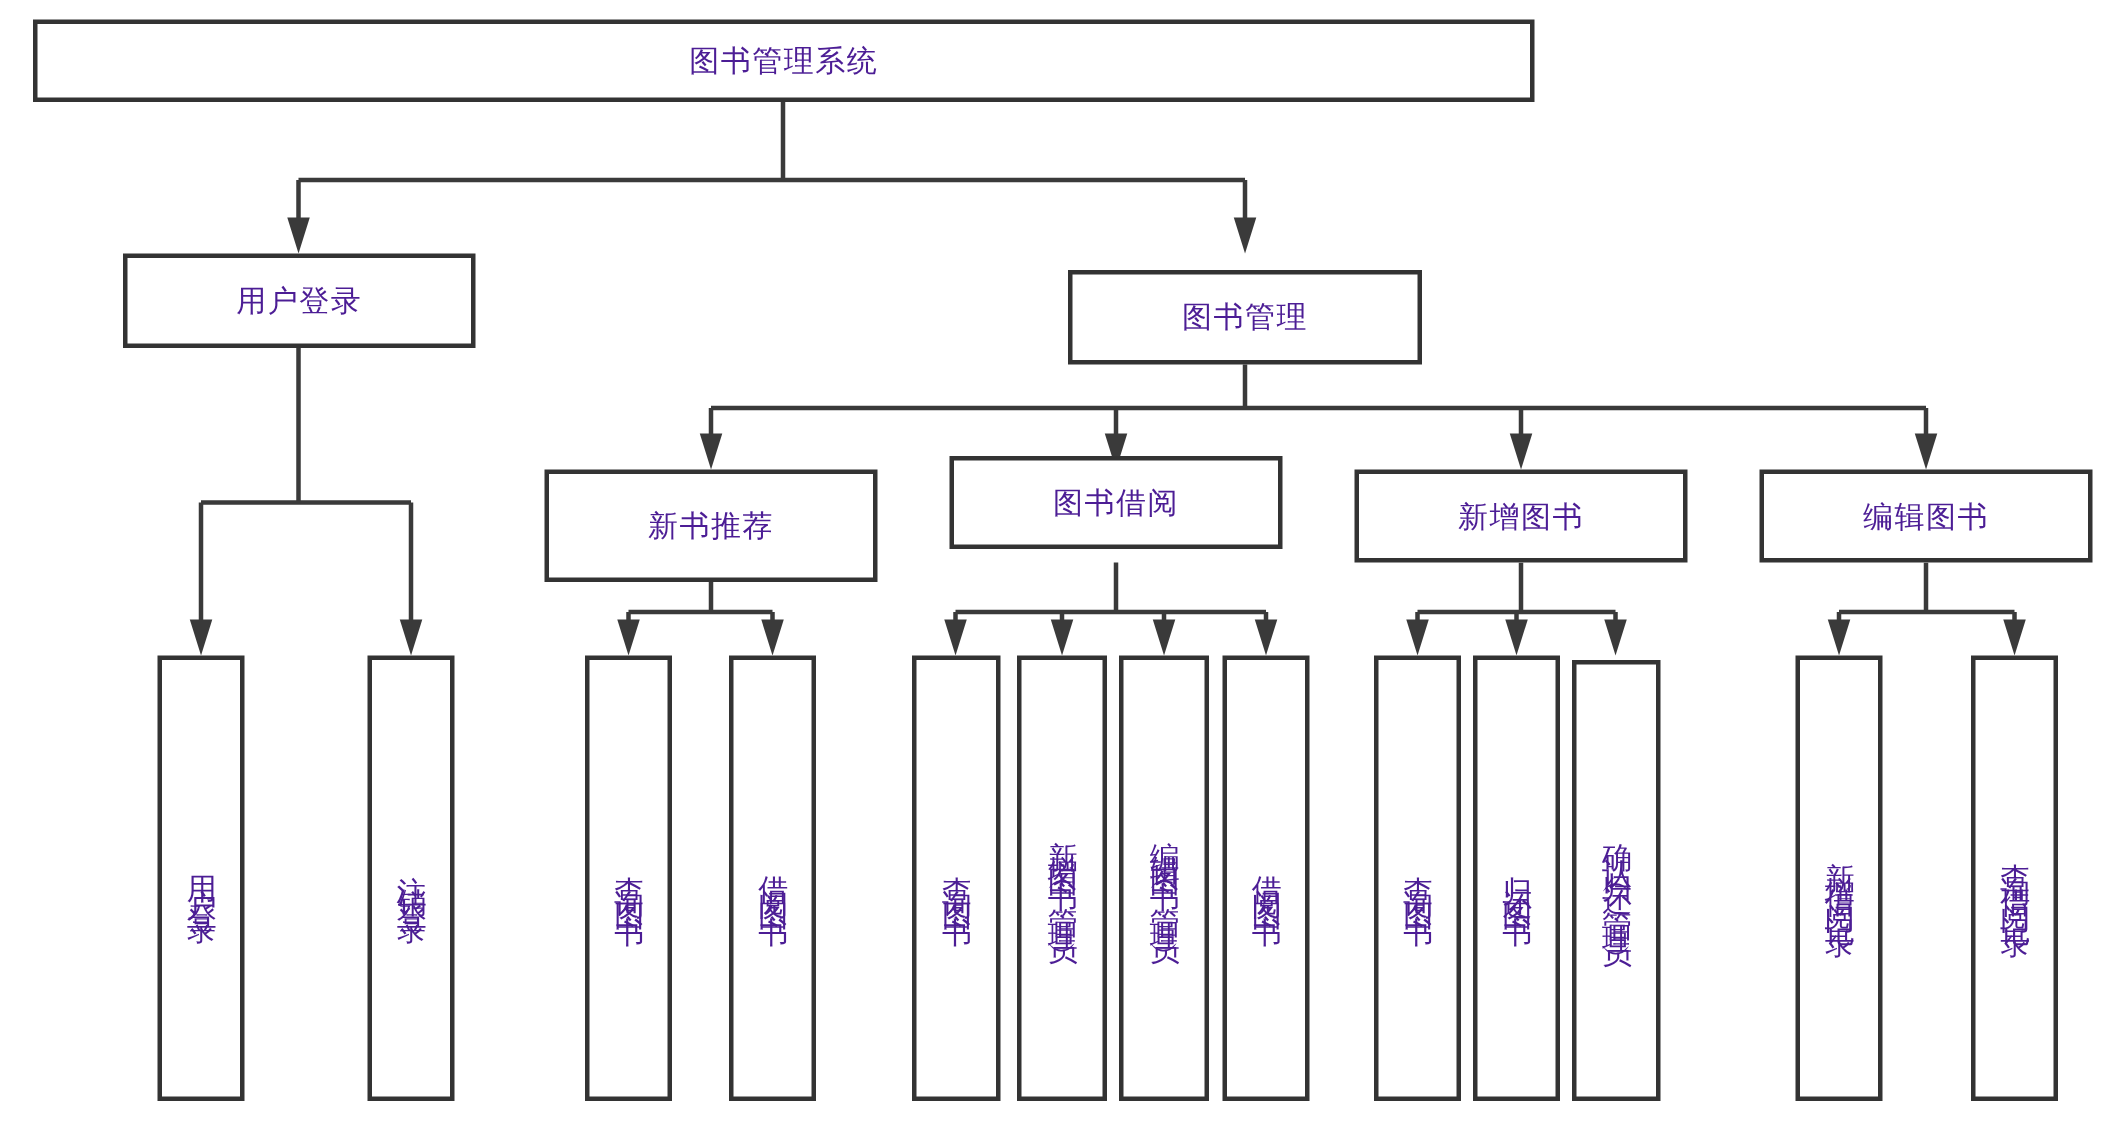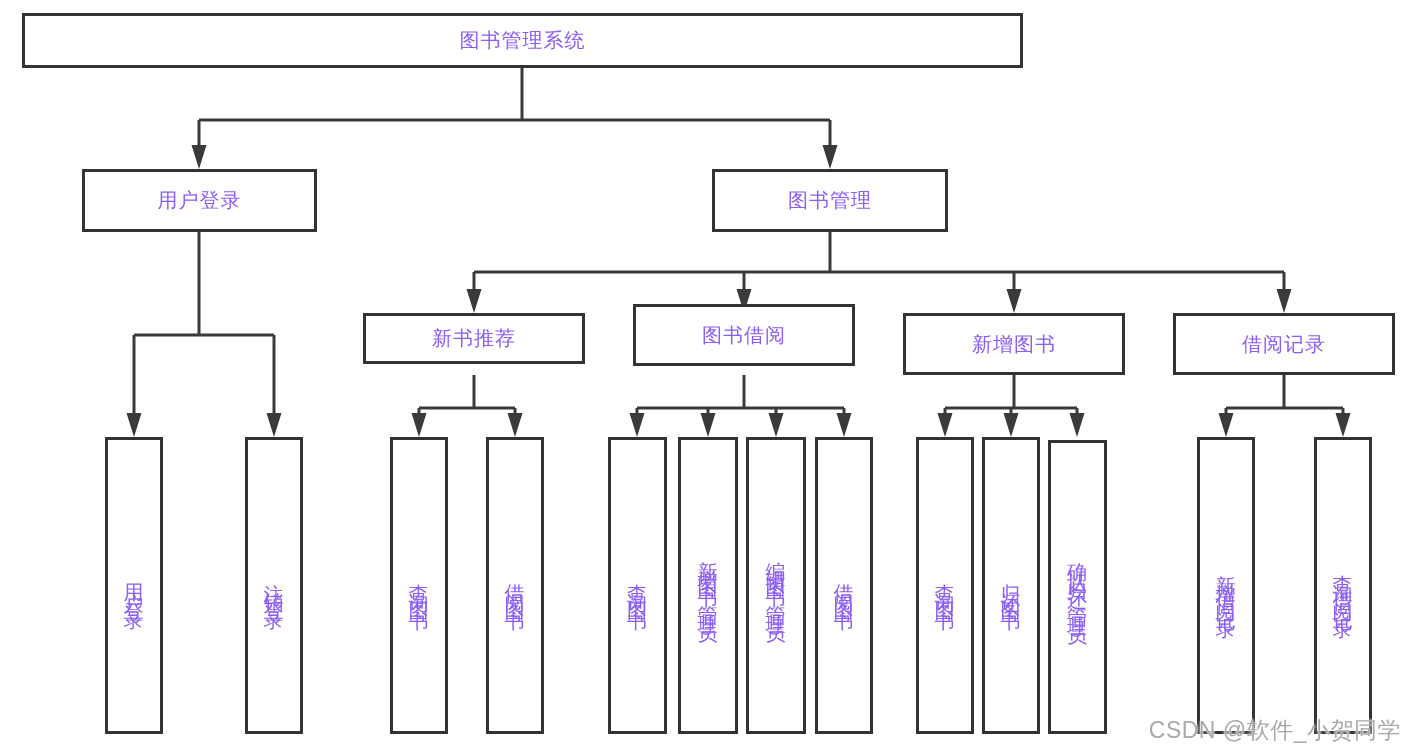--- a/index.html
+++ b/index.html
@@ -27,21 +27,21 @@
     stroke: none;
   }
   .box {
     position: absolute;
     box-sizing: border-box;
     background: #ffffff;
     border: 3px solid #333333;
     display: flex;
     align-items: center;
     justify-content: center;
-    color: #8b5cf6;
+    color: #4c1d95;
   }
   .hbox {
     font-size: 20px;
     letter-spacing: 1px;
   }
   .vbox {
     writing-mode: vertical-rl;
     font-size: 20px;
     letter-spacing: 9px;
     line-height: 1;
@@ -109,40 +109,39 @@
     <g>
       <path d="M1284 375 V408 M1226 408 H1343 M1226 408 V416 M1343 408 V416"></path>
       <polygon points="1218.5,413 1233.5,413 1226,437"></polygon>
       <polygon points="1335.5,413 1350.5,413 1343,437"></polygon>
     </g>
   </svg>
 
   <div class="box hbox" style="left:22px; top:13px; width:1001px; height:55px;">图书管理系统</div>
 
   <div class="box hbox" style="left:82px; top:169px; width:235px; height:63px;">用户登录</div>
-  <div class="box hbox" style="left:712px; top:169px; width:236px; height:63px;">图书管理</div>
+  <div class="box hbox" style="left:712px; top:180px; width:236px; height:63px;">图书管理</div>
 
-  <div class="box hbox" style="left:363px; top:313px; width:222px; height:51px;">新书推荐</div>
+  <div class="box hbox" style="left:363px; top:313px; width:222px; height:75px;">新书推荐</div>
   <div class="box hbox" style="left:633px; top:304px; width:222px; height:62px;">图书借阅</div>
   <div class="box hbox" style="left:903px; top:313px; width:222px; height:62px;">新增图书</div>
-  <div class="box hbox" style="left:1173px; top:313px; width:222px; height:62px;">借阅记录</div>
+  <div class="box hbox" style="left:1173px; top:313px; width:222px; height:62px;">编辑图书</div>
 
   <div class="box vbox" style="left:105px; top:437px; width:58px; height:297px;">用户登录</div>
   <div class="box vbox" style="left:245px; top:437px; width:58px; height:297px;">注销登录</div>
 
   <div class="box vbox" style="left:390px; top:437px; width:58px; height:297px;">查询图书</div>
   <div class="box vbox" style="left:486px; top:437px; width:58px; height:297px;">借阅图书</div>
 
   <div class="box vbox" style="left:608px; top:437px; width:59px; height:297px;">查询图书</div>
   <div class="box vbox" style="left:678px; top:437px; width:60px; height:297px;">新增图书（管理员）</div>
   <div class="box vbox" style="left:746px; top:437px; width:60px; height:297px;">编辑图书（管理员）</div>
   <div class="box vbox" style="left:815px; top:437px; width:58px; height:297px;">借阅图书</div>
 
   <div class="box vbox" style="left:916px; top:437px; width:58px; height:297px;">查询图书</div>
   <div class="box vbox" style="left:982px; top:437px; width:58px; height:297px;">归还图书</div>
   <div class="box vbox" style="left:1048px; top:440px; width:59px; height:294px;">确认归还（管理员）</div>
 
   <div class="box vbox" style="left:1197px; top:437px; width:58px; height:297px;">新增借阅记录</div>
   <div class="box vbox" style="left:1314px; top:437px; width:58px; height:297px;">查询借阅记录</div>
 
-  <div id="watermark">CSDN @软件_小贺同学</div>
 
 </div>
 
 </body></html>

